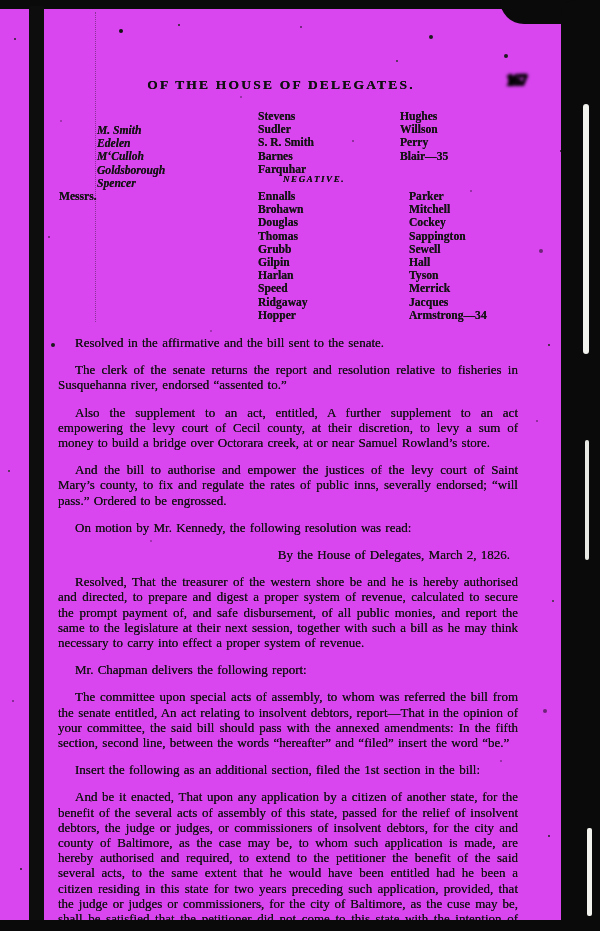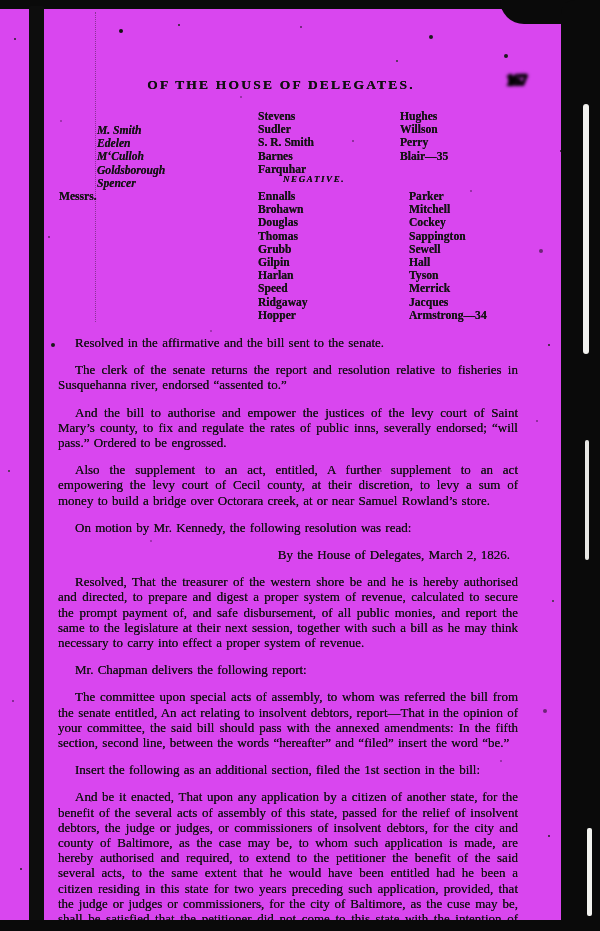--- a/index.html
+++ b/index.html
@@ -126,22 +126,22 @@
       <div>Hall</div>
       <div>Tyson</div>
       <div>Merrick</div>
       <div>Jacques</div>
       <div>Armstrong—34</div>
     </div>
 
   <div class="paragraphs">
       <p class="p">Resolved in the affirmative and the bill sent to the senate.</p>
       <p class="p">The clerk of the senate returns the report and resolution relative to fisheries in Susquehanna river, endorsed “assented to.”</p>
+      <p class="p">Also the supplement to an act, entitled, A further supplement to an act empowering the levy court of Cecil county, at their discretion, to levy a sum of money to build a bridge over Octorara creek, at or near Samuel Rowland’s store.</p>
       <p class="p">And the bill to authorise and empower the justices of the levy court of Saint Mary’s county, to fix and regulate the rates of public inns, severally endorsed; “will pass.”  Ordered to be engrossed.</p>
-      <p class="p">Also the supplement to an act, entitled, A further supplement to an act empowering the levy court of Cecil county, at their discretion, to levy a sum of money to build a bridge over Octorara creek, at or near Samuel Rowland’s store.</p>
       <p class="p">On motion by Mr. Kennedy, the following resolution was read:</p>
       <p class="p dateline">By the House of Delegates, March 2, 1826.</p>
       <p class="p">Resolved, That the treasurer of the western shore be and he is hereby authorised and directed, to prepare and digest a proper system of revenue, calculated to secure the prompt payment of, and safe disbursement, of all public monies, and report the same to the legislature at their next session, together with such a bill as he may think necessary to carry into effect a proper system of revenue.</p>
       <p class="p gap">Mr. Chapman delivers the following report:</p>
       <p class="p">The committee upon special acts of assembly, to whom was referred the bill from the senate entitled, An act relating to insolvent debtors, report—That in the opinion of your committee, the said bill should pass with the annexed amendments: In the fifth section, second line, between the words “hereafter” and “filed” insert the word “be.”</p>
       <p class="p">Insert the following as an additional section, filed the 1st section in the bill:</p>
       <p class="p gap2">And be it enacted, That upon any application by a citizen of another state, for the benefit of the several acts of assembly of this state, passed for the relief of insolvent debtors, the judge or judges, or commissioners of insolvent debtors, for the city and county of Baltimore, as the case may be, to whom such application is made, are hereby authorised and required, to extend to the petitioner the benefit of the said several acts, to the same extent that he would have been entitled had he been a citizen residing in this state for two years preceding such application, provided, that the judge or judges or commissioners, for the city of Baltimore, as the cuse may be, shall be satisfied that the petitioner did not come to this state with the intention of availing himself of the benefit of this act, or with a view of defrauding his creditors; and provided also,</p>
     </div>
 </div>
 

